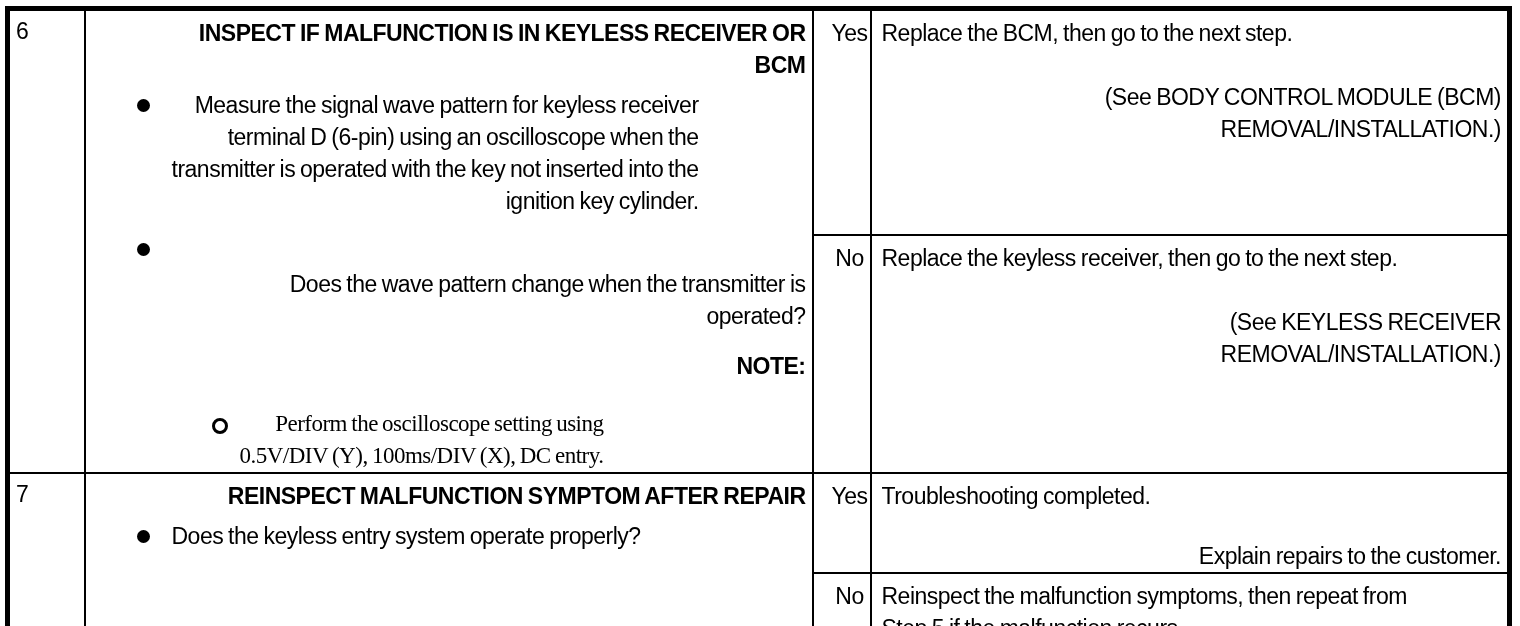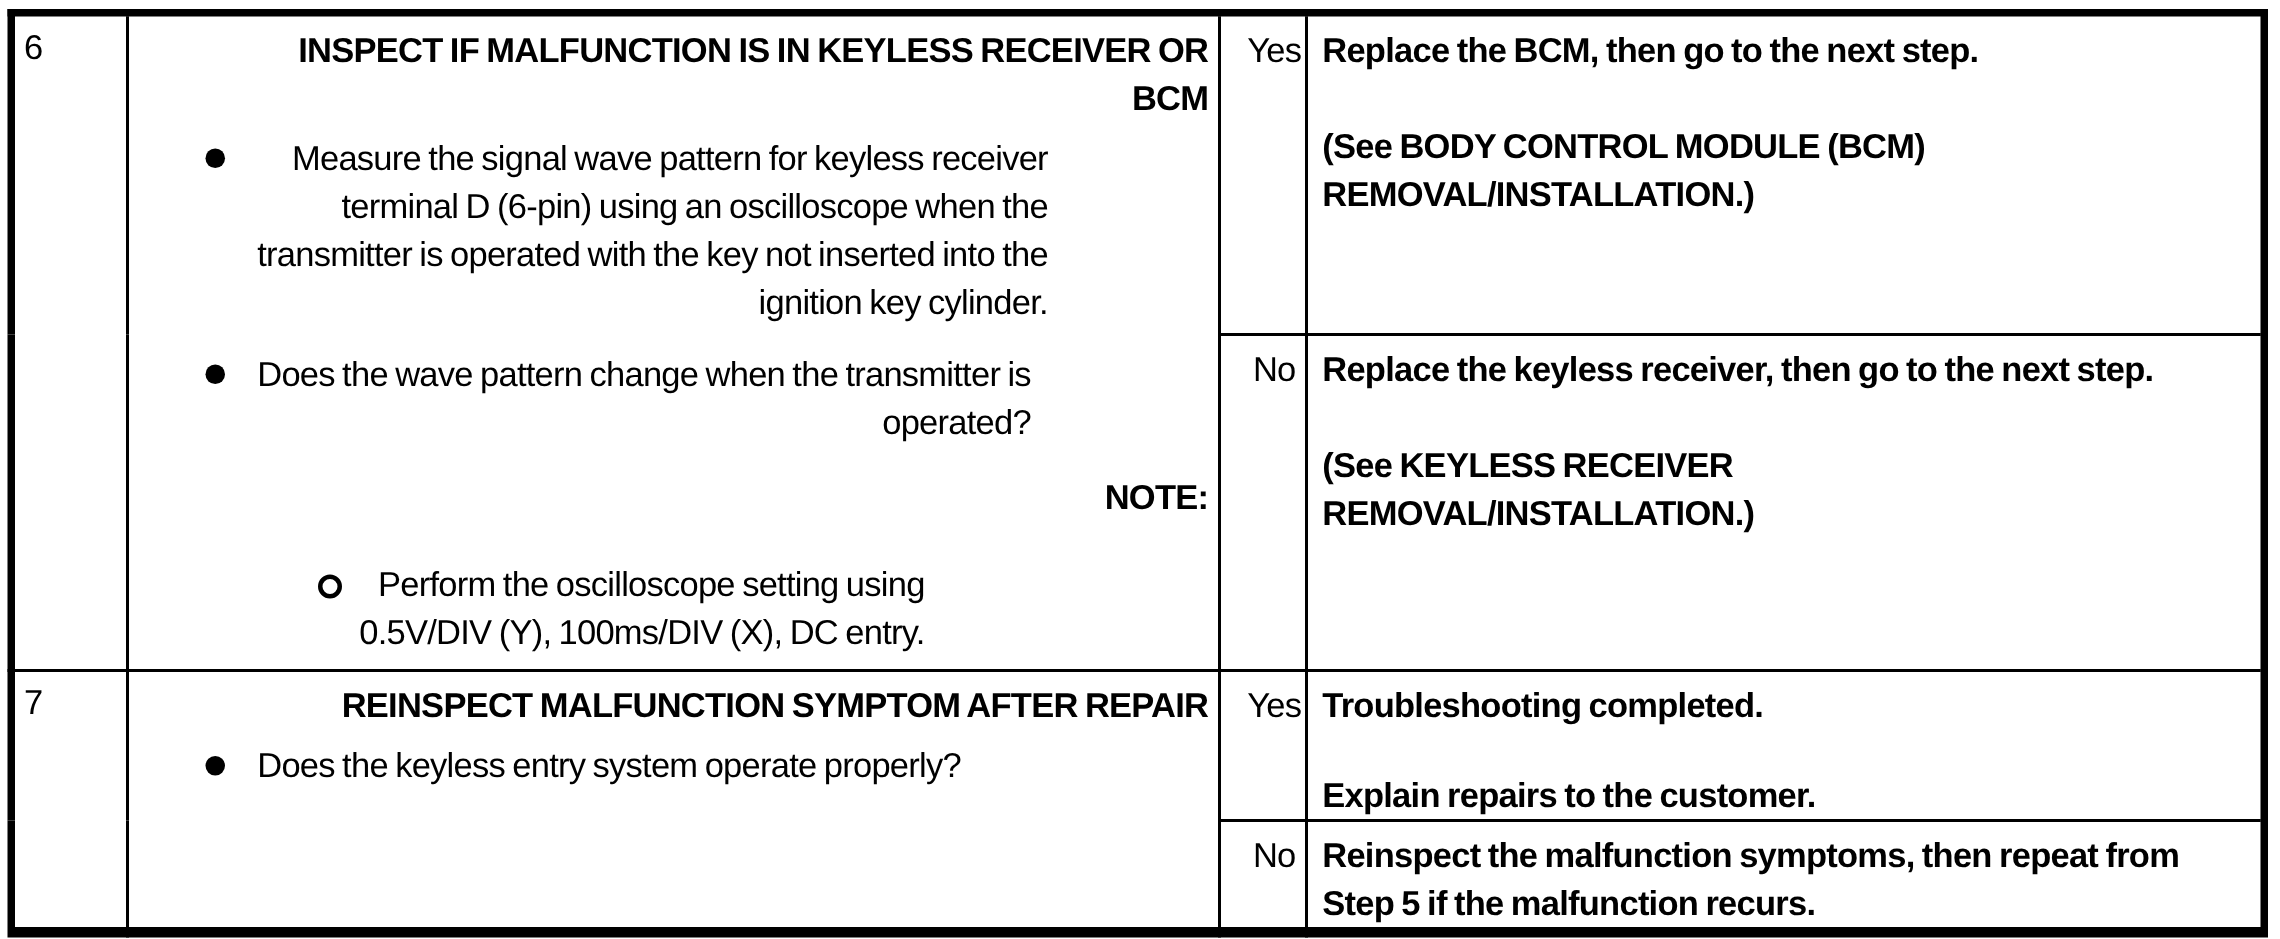--- a/index.html
+++ b/index.html
@@ -38,60 +38,61 @@
     word-spacing: -1px;
   }
   tr.r1 { height: 214px; }
   tr.r2 { height: 224px; }
   tr.r3 { height: 92px; }
   tr.r4 { height: 71px; }
 
   td.step   { padding: 4px 2px 0 6px; }
   td.action { padding: 6px 6px 0 6px; text-align: right; }
   td.answer { padding: 6px 0 0 16px; text-align: center; }
-  td.result { padding: 6px 6px 0 10px; font-weight: bold; }
+  td.result { padding: 6px 6px 0 10px; }
 
   .ln { white-space: nowrap; }
 
   .title { font-weight: bold; }
 
   .bullet {
     display: flex;
     margin-left: 45px;
     margin-top: 8px;
   }
-  .bullet.mt16 { margin-top: 16px; }
+  .bullet.mt16 { margin-top: 16px; flex-direction: column; }
   .bmark { flex: 0 0 35px; }
   .dot {
     display: block;
     width: 13px; height: 13px;
     background: #000000;
     border-radius: 50%;
     margin-top: 10px;
   }
   .note {
     font-weight: bold;
     margin-left: 52px;
     margin-top: 18px;
   }
   .sub {
     display: flex;
     margin-left: 120px;
     margin-top: 26px;
+    font-family: Liberation Serif, serif;
   }
   .smark { flex: 0 0 28px; }
   .ring {
     display: block;
     width: 10px; height: 10px;
     border: 3px solid #000000;
     border-radius: 50%;
     margin-top: 10px;
     background: #ffffff;
   }
-  .para + .para { margin-top: 32px; }
+  .para + .para { margin-top: 32px; text-align: right; }
   td.result.tight .para + .para { margin-top: 28px; }
 </style>
 </head>
 <body>
 
 <div class="sheet">
   <table class="ts">
     <colgroup>
       <col style="width:77px">
       <col style="width:728px">

